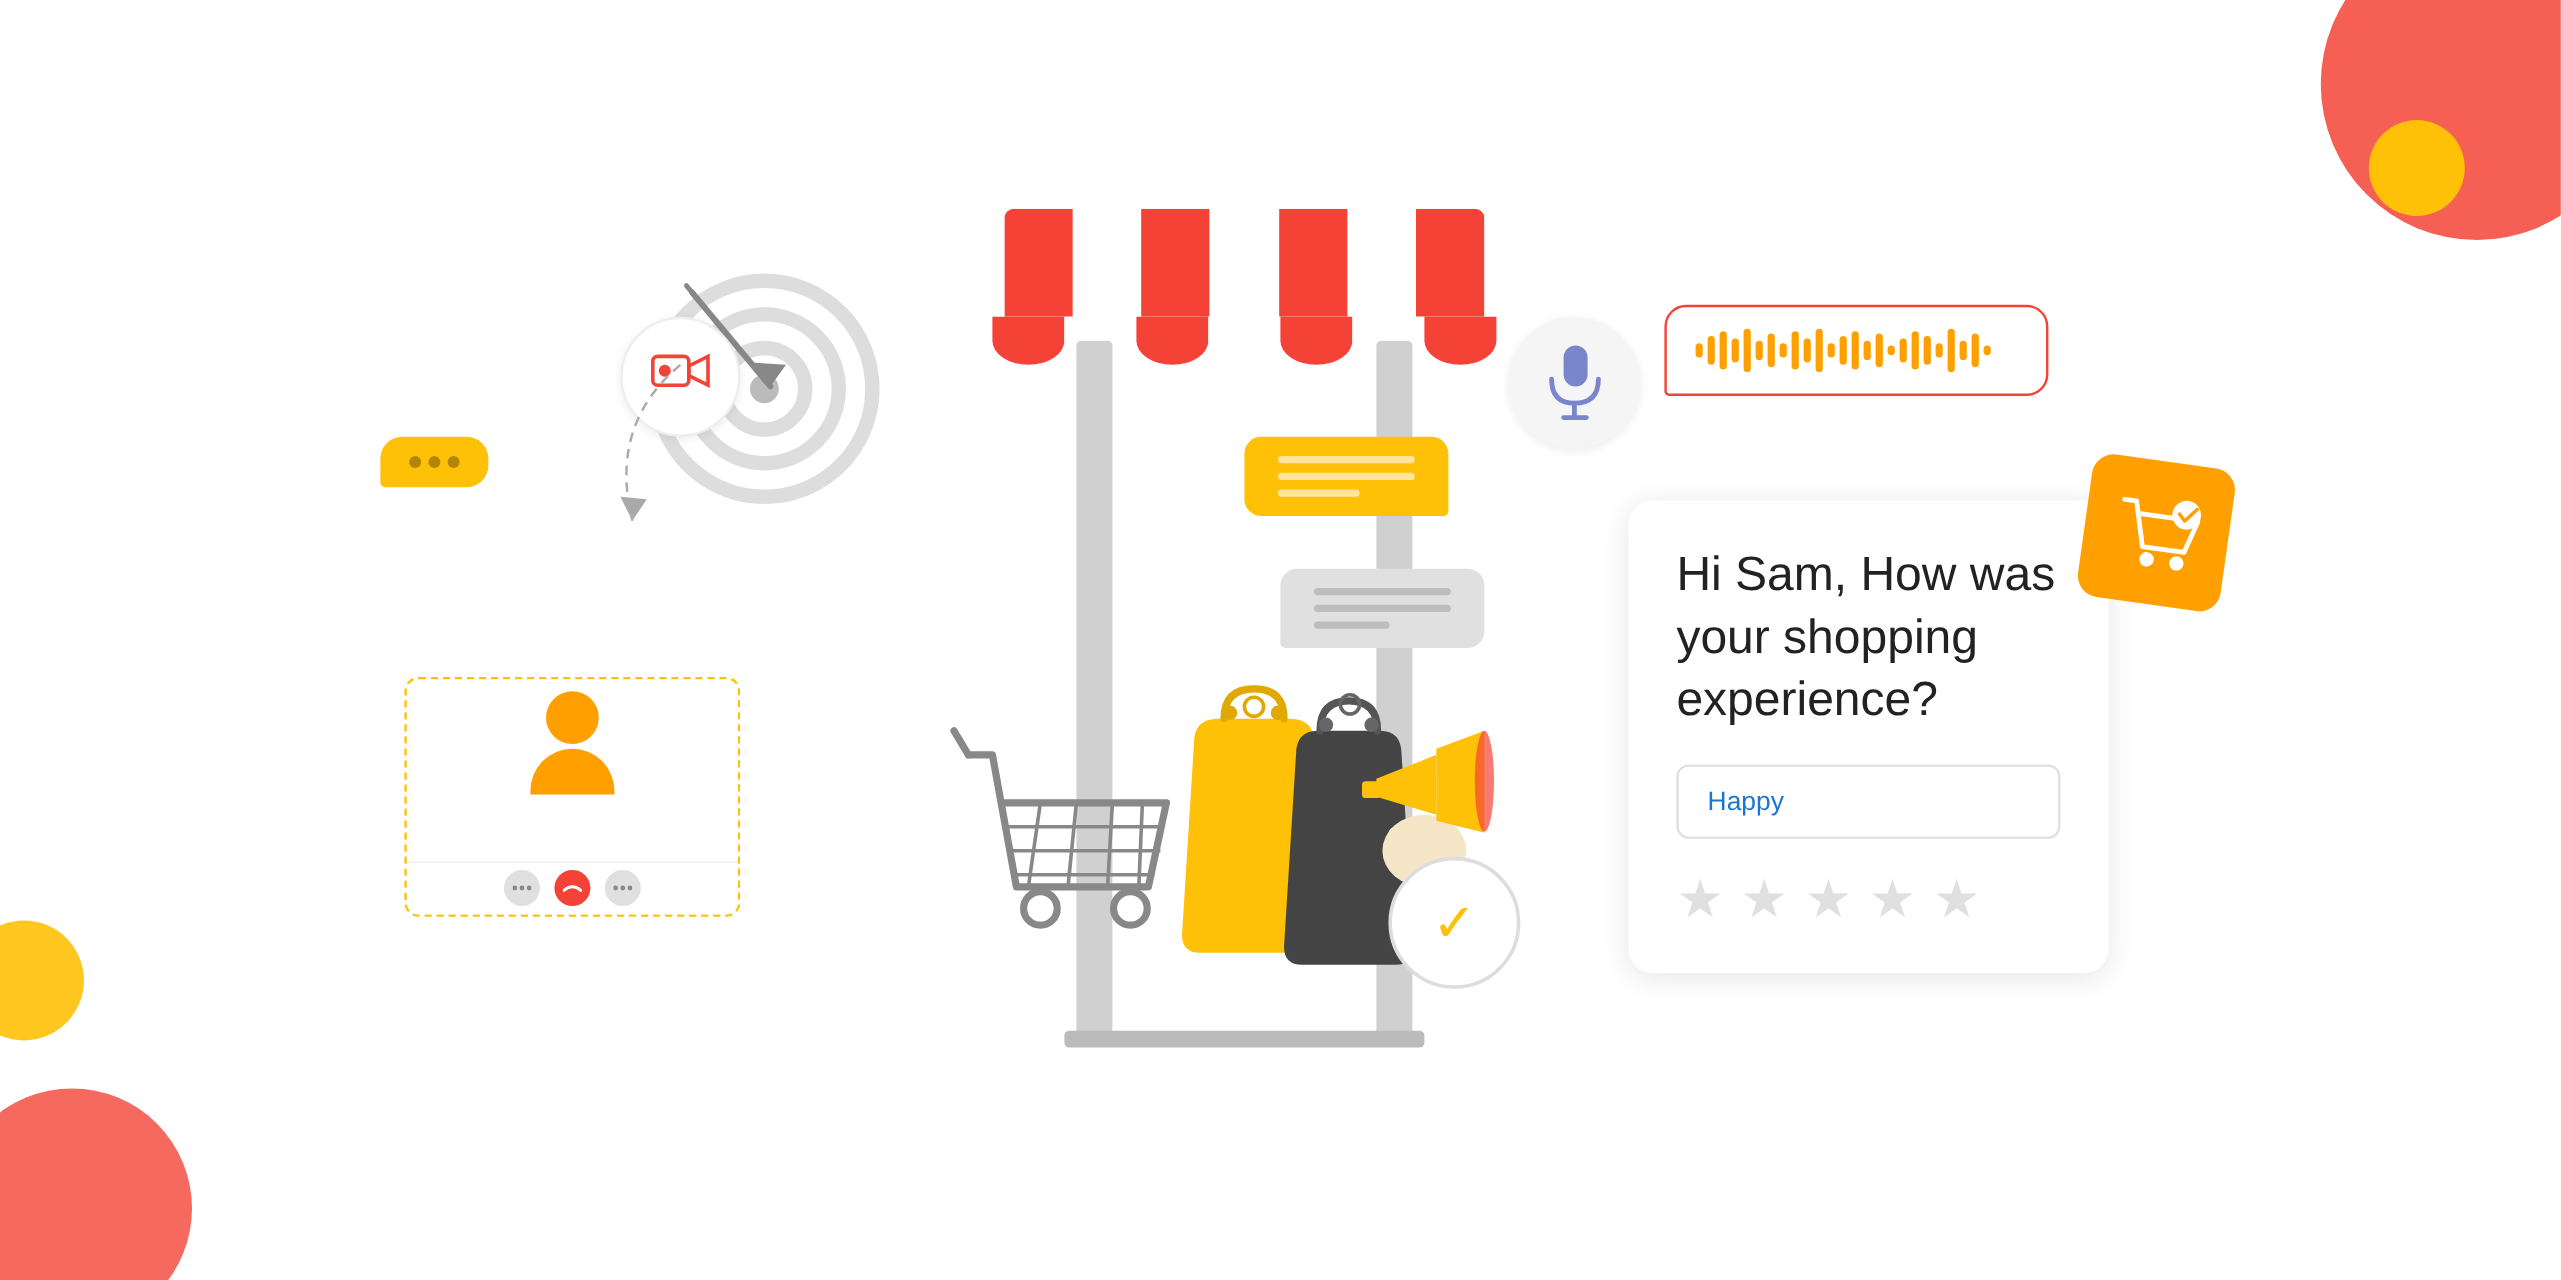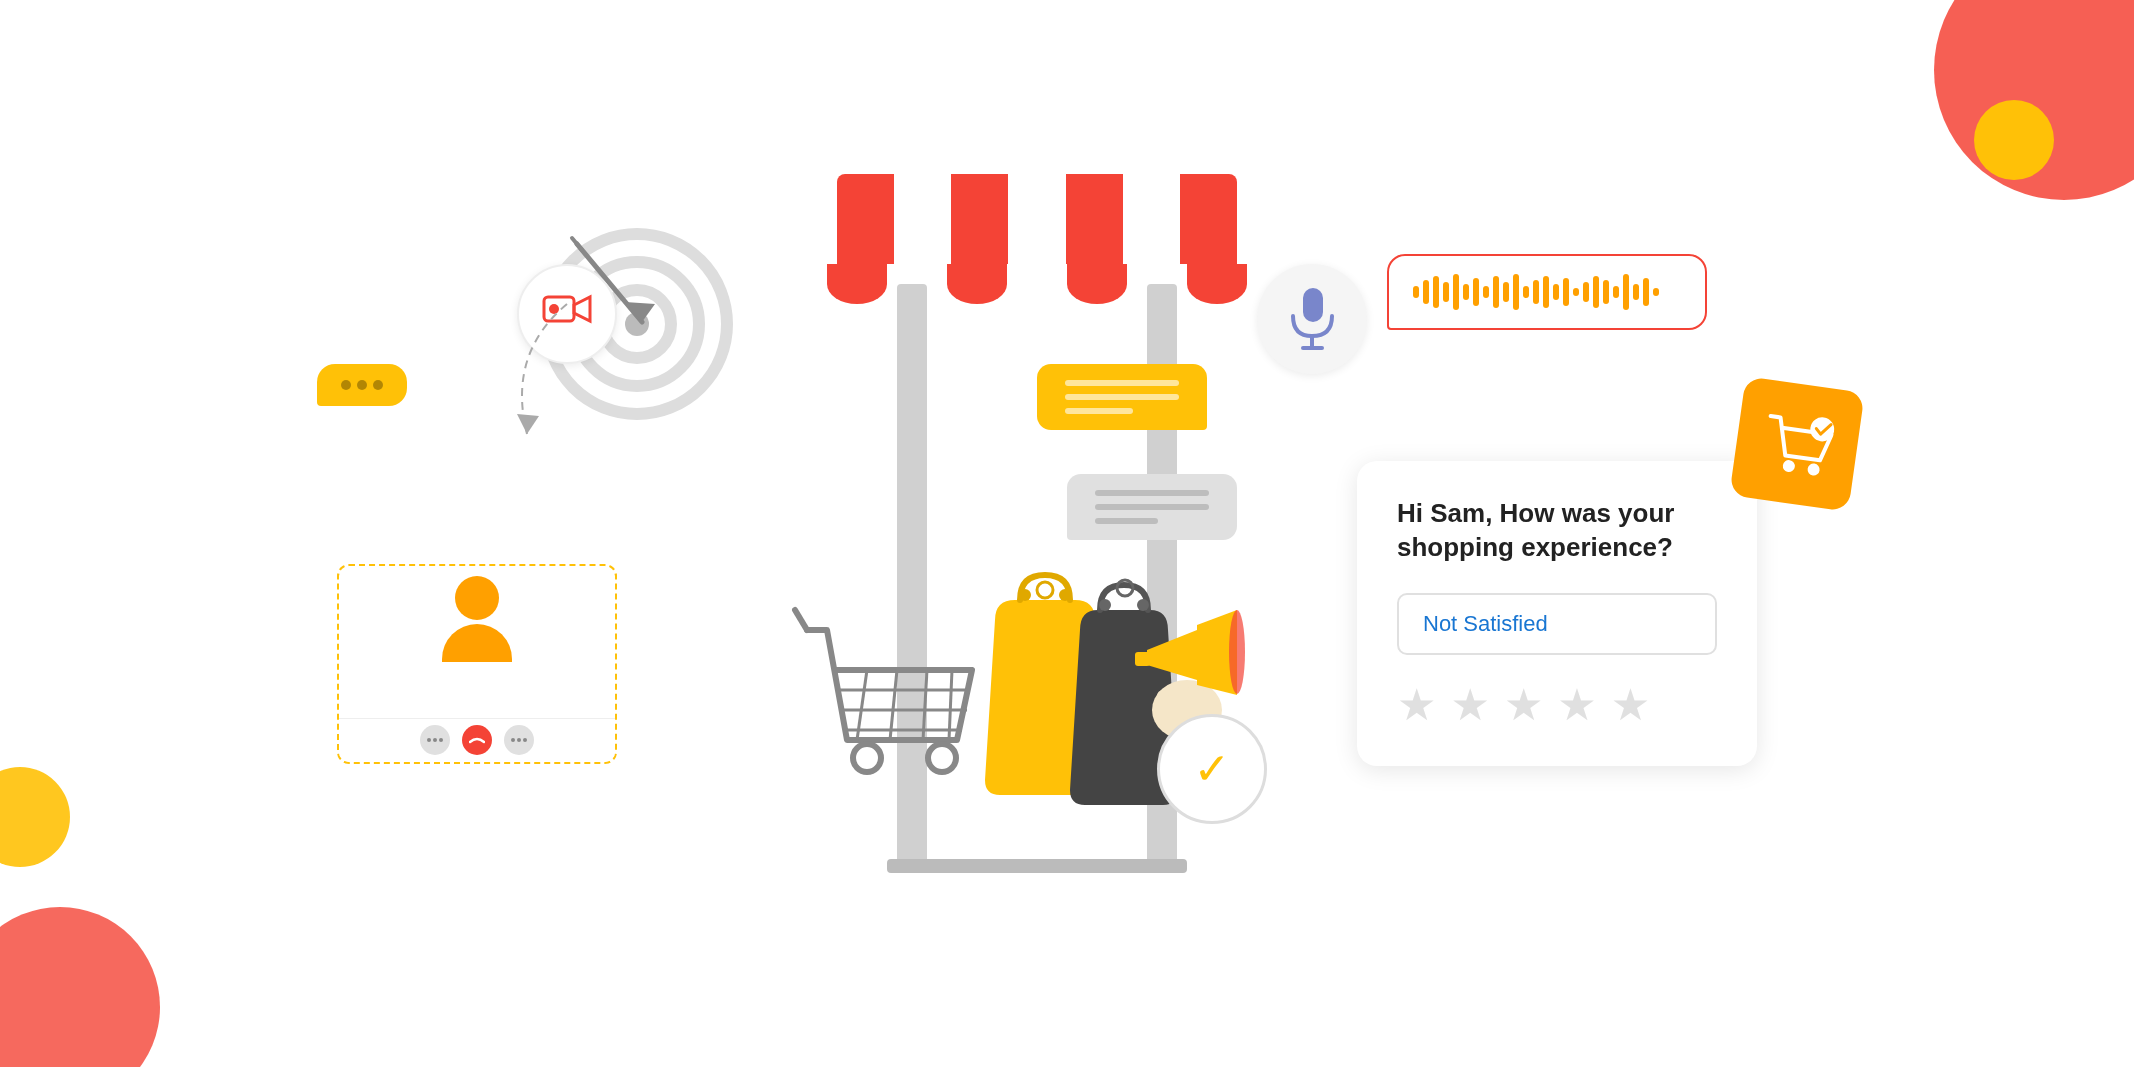--- a/index.html
+++ b/index.html
@@ -354,22 +354,22 @@
     
     .chat-card {
       background: #fff;
       border-radius: 20px;
       box-shadow: 0 4px 24px rgba(0,0,0,0.10);
       padding: 36px 40px;
       margin-top: 160px;
       width: 400px;
     }
     .chat-question {
-      font-size: 26px;
-      font-weight: 700;
+      font-size: 40px;
+      font-weight: 400;
       color: #222;
       line-height: 1.3;
       margin-bottom: 28px;
     }
     .answer-option {
       border: 2px solid #e0e0e0;
       border-radius: 10px;
       padding: 16px 24px;
       margin-bottom: 16px;
       font-size: 22px;
@@ -654,21 +654,21 @@
 
         <circle cx="58" cy="14" r="12" fill="white"></circle>
         <polyline points="52,14 57,19 66,8" fill="none" stroke="#FFA000" stroke-width="3" stroke-linecap="round" stroke-linejoin="round"></polyline>
       </svg>
     </div>
 
     <div class="chat-card">
       <div class="chat-question">Hi Sam, How was your shopping experience?</div>
 
       <div class="answer-option blue">
-        <span>Not Satisfied</span>
+        <span>Happy</span>
       </div>
 
       <div class="stars-row">
         <span class="star">★</span>
         <span class="star">★</span>
         <span class="star">★</span>
         <span class="star">★</span>
         <span class="star star-half">★</span>
       </div>
     </div>

